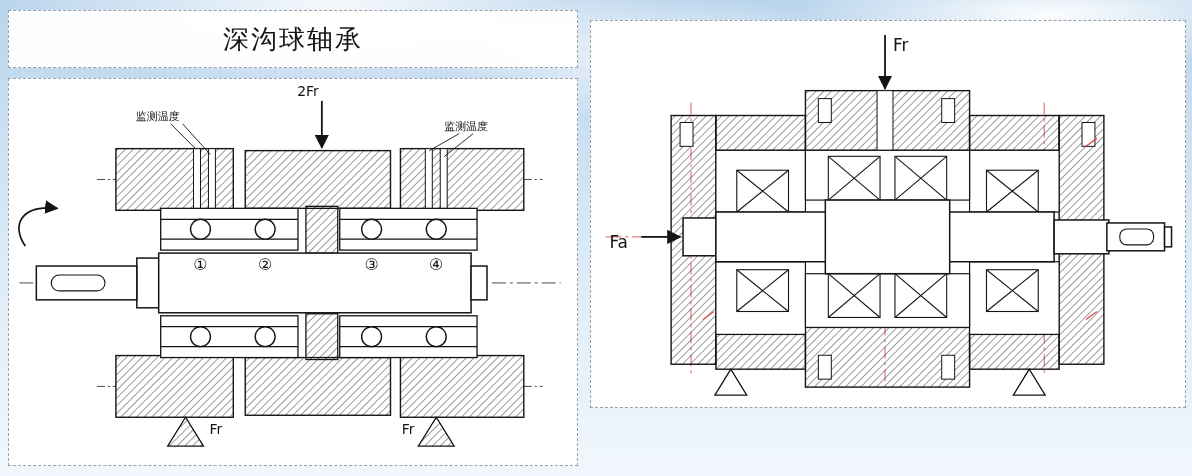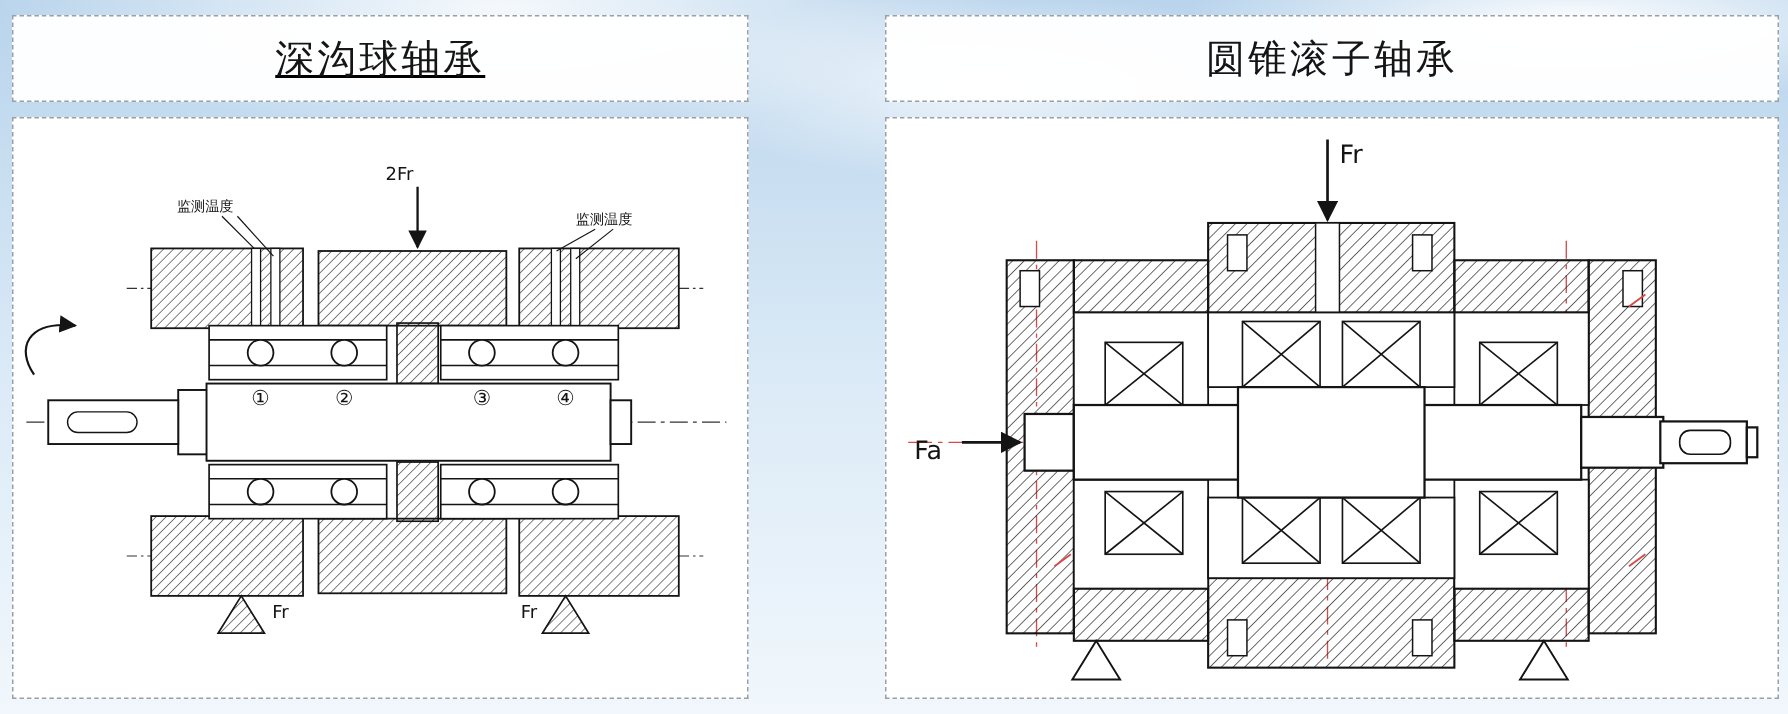--- a/index.html
+++ b/index.html
@@ -8,21 +8,21 @@
     font-family:"DejaVu Sans","Liberation Sans",sans-serif;
     background:
       radial-gradient(420px 90px at 88% 3%, rgba(255,255,255,.95), rgba(255,255,255,0) 62%),
       radial-gradient(520px 130px at 28% 1%, rgba(255,255,255,.85), rgba(255,255,255,0) 65%),
       radial-gradient(320px 90px at 55% 12%, rgba(255,255,255,.75), rgba(255,255,255,0) 70%),
       linear-gradient(180deg,#b9d4ec 0%, #dcebf7 55%, #f1f7fc 100%);
     overflow:hidden;
   }
   .screen{ position:relative; width:1192px; height:476px; }
   .col{ position:absolute; top:10px; }
-  .col.left{ left:8px; width:491px;text-decoration:underline; }
+  .col.left{ left:8px; width:570px; }
   .col.right{ left:590px; width:596px; }
   .title-box{
     height:58px; border:1px dashed #9aa0a6;
     background:rgba(255,255,255,.96);
     display:flex; align-items:center; justify-content:center;
     font-size:26px; font-weight:500; color:#151515; letter-spacing:2px;
   }
   .diagram-box{
     margin-top:10px; height:388px;
     border:1px dashed #9aa0a6; background:#ffffff; overflow:hidden;
@@ -141,23 +141,20 @@
           <polygon points="177,340 159,369 195,369" fill="url(#hA)"></polygon>
           <polygon points="429,340 411,369 447,369" fill="url(#hA)"></polygon>
         </g>
         <text x="201" y="357" font-size="14">Fr</text>
         <text x="407" y="357" font-size="14" text-anchor="end">Fr</text>
       </svg>
     </div>
   </div>
 
   <div class="col right">
-    <div class="title-box">
-      <span>圆锥滚子轴承</span>
-    </div>
     <div class="diagram-box">
       <svg viewBox="0 0 596 388">
         <defs>
           <pattern id="hB" width="5.5" height="5.5" patternUnits="userSpaceOnUse" patternTransform="rotate(45)">
             <line x1="0" y1="0" x2="0" y2="5.5" stroke="#232323" stroke-width="0.9"></line>
           </pattern>
           <marker id="aB" viewBox="0 0 10 10" refX="9" refY="5" markerWidth="8" markerHeight="8" orient="auto">
             <path d="M0,0 L10,5 L0,10 Z" fill="#141414"></path>
           </marker>
         </defs>

